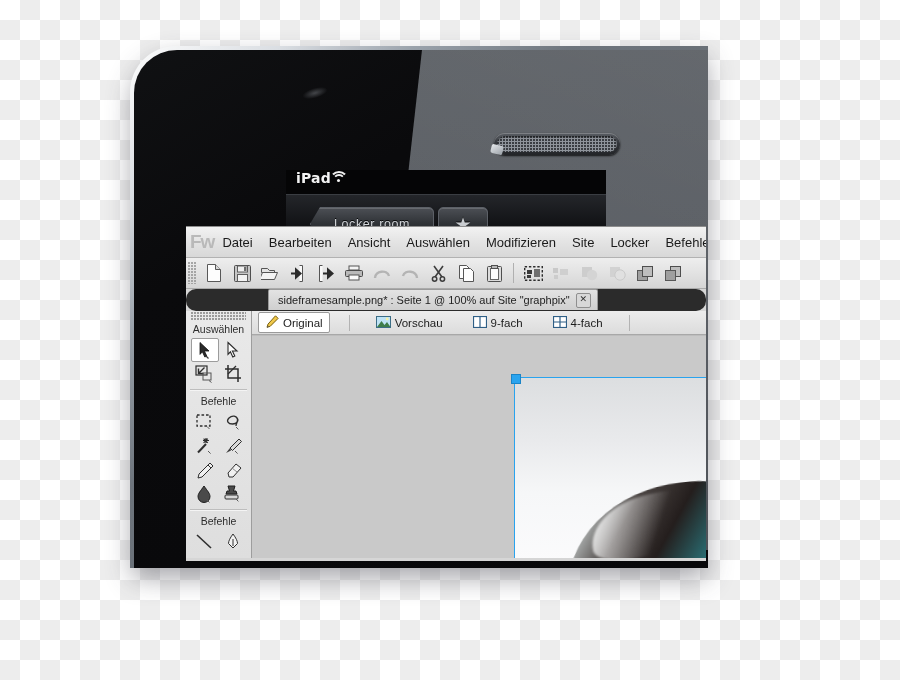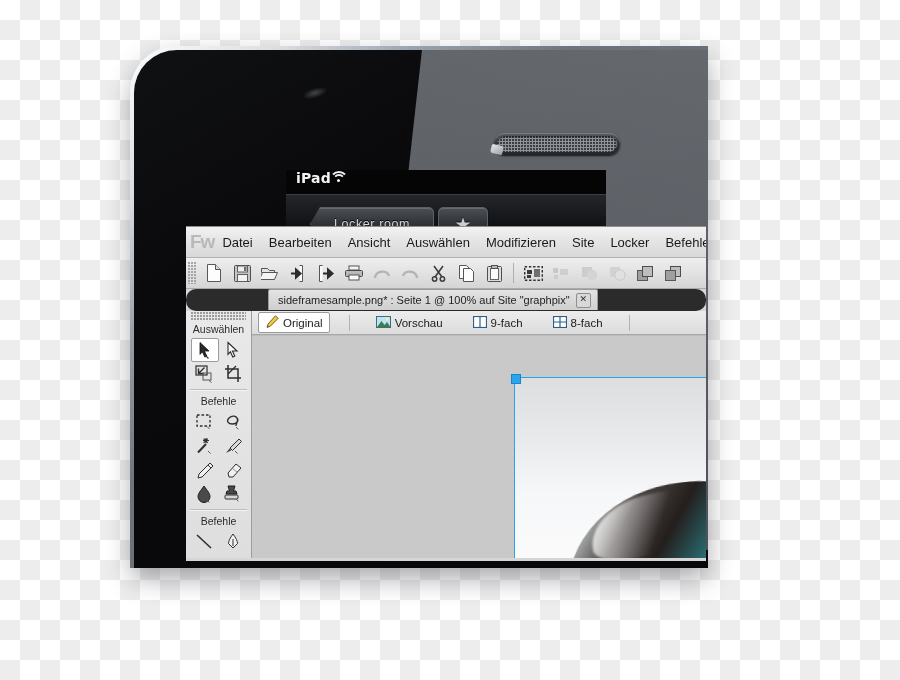--- a/index.html
+++ b/index.html
@@ -584,21 +584,21 @@
             </span>
             <span>9-fach</span>
           </div>
           <div class="vbtn">
             <span>
               <svg width="14" height="12" viewBox="0 0 14 12">
                   <rect x=".5" y=".5" width="13" height="11" fill="#fff" stroke="#2f5f86" stroke-width="1.2"></rect>
                   <path d="M7 .5v11M.5 6h13" stroke="#2f5f86" stroke-width="1.2"></path>
                 </svg>
             </span>
-            <span>8-fach</span>
+            <span>4-fach</span>
           </div>
           <div class="vbar-sep"></div>
         </div>
 
         <div class="canvas">
           <div class="canvas-topline"></div>
           <div class="artboard">
             <div class="car">
               <div class="car-body"></div>
               <div class="car-hl"></div>

